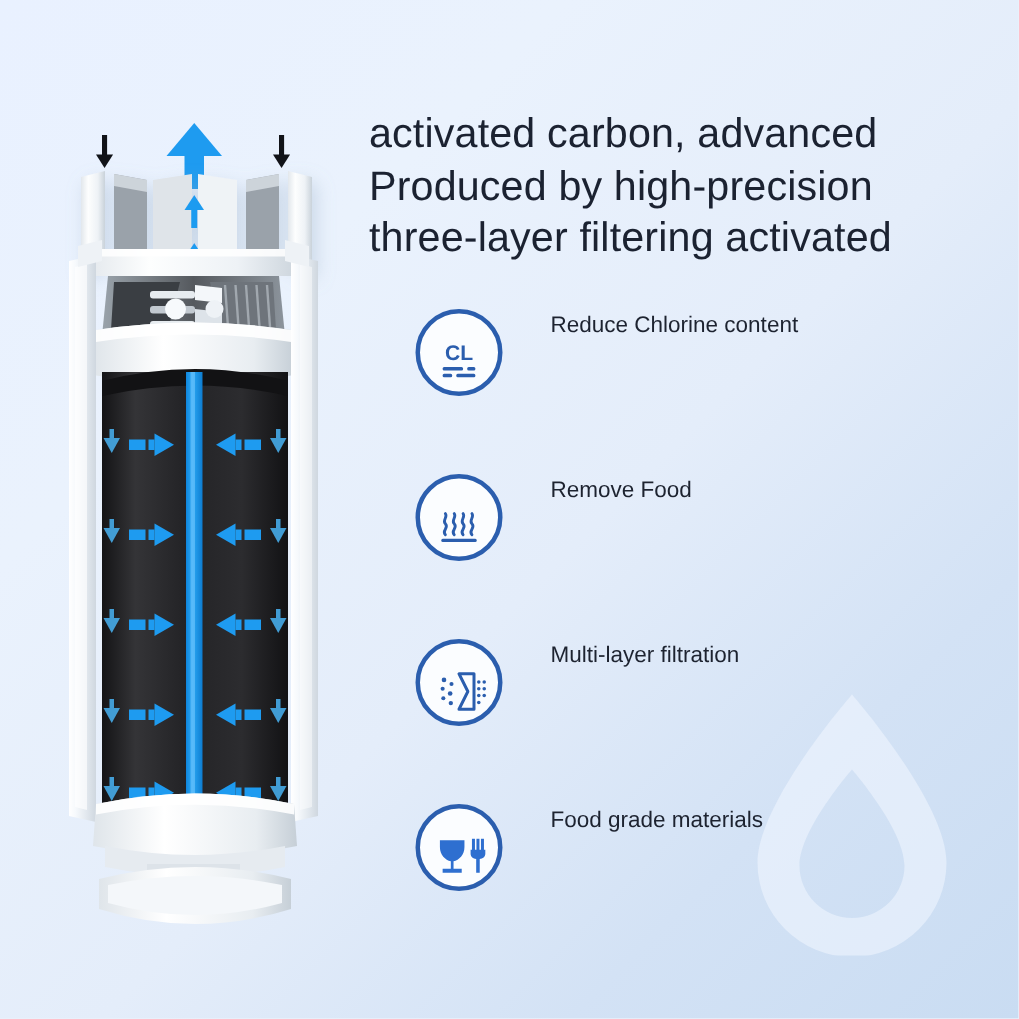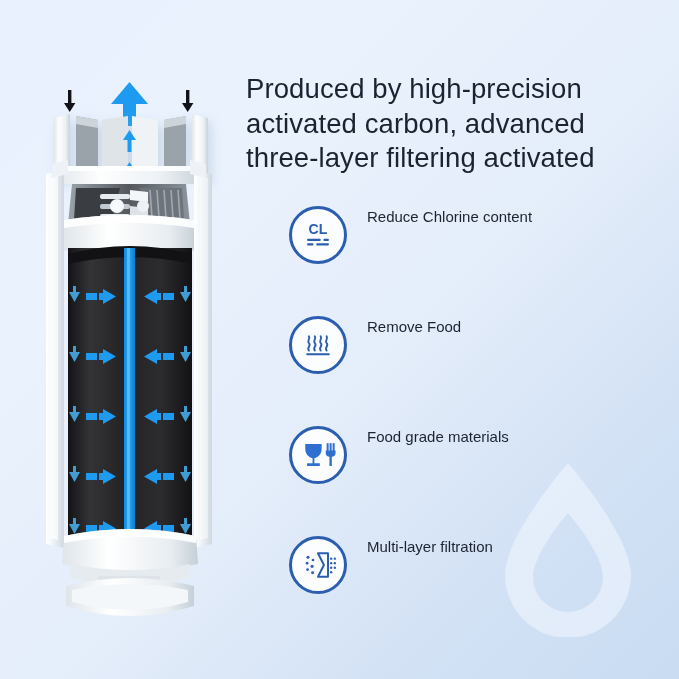--- a/index.html
+++ b/index.html
@@ -26,24 +26,24 @@
     font-size:27.5px;line-height:34.5px;letter-spacing:.1px;
     color:#1b2231;font-weight:400;
   }
   .headline span{display:block;white-space:nowrap;}
 
   .features{position:absolute;left:277px;top:206px;width:400px;}
   .feature{
     position:relative;height:110px;
   }
   .f-icon{
-    position:absolute;left:12px;top:0;width:58px;height:58px;border-radius:50%;
+    position:absolute;left:0;top:0;width:58px;height:58px;border-radius:50%;
     background:#fbfdff;border:3px solid #2b5eae;
     box-sizing:border-box;
-    display:flex;align-items:center;justify-content:center;
+    display:flex;align-items:flex-end;justify-content:center;
   }
   .f-icon svg{display:block;}
   .f-label{
     position:absolute;left:90px;top:0;height:58px;
     display:flex;justify-content:center;
     font-size:15px;line-height:21px;color:#1d2330;
   }
   .f-label span{display:block;white-space:nowrap;}
 
   
@@ -274,22 +274,22 @@
       <path d="M40 458 Q106 444 172 458 L172 465 Q106 452 40 465 Z" fill="#ffffff" opacity=".9"></path>
       <path d="M46 486 Q106 498 166 486 L166 500 Q106 512 46 500 Z" fill="#e6ebf0"></path>
       <rect x="74" y="498" width="62" height="16" fill="#b9c1c9"></rect>
       <rect x="74" y="498" width="62" height="5" fill="#dde3e9"></rect>
       <path d="M42 508 Q106 492 170 508 L170 528 Q106 548 42 528 Z" fill="url(#baseG)"></path>
       <path d="M48 512 Q106 500 164 512 L164 524 Q106 540 48 524 Z" fill="#f4f7fa"></path>
     </svg>
   </div>
 
   <div class="headline">
+    <span>activated carbon, advanced</span>
     <span>Produced by high-precision</span>
-    <span>activated carbon, advanced</span>
     <span>three-layer filtering activated</span>
   </div>
 
   <div class="features">
 
     <div class="feature">
       <div class="f-icon">
         <svg viewBox="0 0 44 44" width="40" height="40" aria-hidden="true">
           <text x="22" y="21" text-anchor="middle" font-family="Liberation Sans, sans-serif" font-size="15.5" font-weight="700" fill="#2b5eae">CL</text>
           <g fill="#2b5eae">
@@ -312,39 +312,20 @@
             <path d="M12 28 C9 25 15 23 12 20 C9.5 17.5 14 15 12 12.5"></path>
             <path d="M18.5 28 C15.5 25 21.5 23 18.5 20 C16 17.5 20.5 15 18.5 12.5"></path>
             <path d="M25 28 C22 25 28 23 25 20 C22.5 17.5 27 15 25 12.5"></path>
             <path d="M31.5 28 C28.5 25 34.5 23 31.5 20 C29 17.5 33.5 15 31.5 12.5"></path>
           </g>
           <rect x="9" y="31" width="26" height="2.4" rx="1.1" fill="#2b5eae"></rect>
         </svg>
       </div>
       <div class="f-label">
         <span>Remove Food</span>
-      </div>
-    </div>
-
-    <div class="feature">
-      <div class="f-icon">
-        <svg viewBox="0 0 44 44" width="40" height="40" aria-hidden="true">
-          <g fill="#2e6fd0">
-            <path d="M8 10 L26 10 L26 15 C26 21 22 24.5 18 25.5 L18 31 L24 31 L24 34 L10 34 L10 31 L16 31
-                     L16 25.5 C12 24.5 8 21 8 15 Z"></path>
-            <rect x="31.5" y="9" width="2.2" height="9"></rect>
-            <rect x="34.8" y="9" width="2.2" height="9"></rect>
-            <rect x="38.1" y="9" width="2.2" height="9"></rect>
-            <path d="M30.5 17 L41.3 17 L41.3 20 C41.3 22.3 39.4 23.6 37.2 23.9 L37.2 34 L34.6 34
-                     L34.6 23.9 C32.4 23.6 30.5 22.3 30.5 20 Z"></path>
-          </g>
-        </svg>
-      </div>
-      <div class="f-label">
-        <span>Food grade materials</span>
       </div>
     </div>
 
     <div class="feature">
       <div class="f-icon">
         <svg viewBox="0 0 44 44" width="40" height="40" aria-hidden="true">
           <path d="M22 9 L33 9 L33 35 L22 35 L28.5 22 Z" fill="none" stroke="#2b5eae" stroke-width="2.2" stroke-linejoin="round"></path>
           <g fill="#2b5eae">
             <circle cx="11" cy="13.5" r="1.7"></circle>
             <circle cx="16.5" cy="16.5" r="1.5"></circle>
@@ -360,14 +341,33 @@
             <circle cx="40.5" cy="25" r="1.3"></circle>
             <circle cx="36.5" cy="30" r="1.3"></circle>
           </g>
         </svg>
       </div>
       <div class="f-label">
         <span>Multi-layer filtration</span>
       </div>
     </div>
 
+    <div class="feature">
+      <div class="f-icon">
+        <svg viewBox="0 0 44 44" width="40" height="40" aria-hidden="true">
+          <g fill="#2e6fd0">
+            <path d="M8 10 L26 10 L26 15 C26 21 22 24.5 18 25.5 L18 31 L24 31 L24 34 L10 34 L10 31 L16 31
+                     L16 25.5 C12 24.5 8 21 8 15 Z"></path>
+            <rect x="31.5" y="9" width="2.2" height="9"></rect>
+            <rect x="34.8" y="9" width="2.2" height="9"></rect>
+            <rect x="38.1" y="9" width="2.2" height="9"></rect>
+            <path d="M30.5 17 L41.3 17 L41.3 20 C41.3 22.3 39.4 23.6 37.2 23.9 L37.2 34 L34.6 34
+                     L34.6 23.9 C32.4 23.6 30.5 22.3 30.5 20 Z"></path>
+          </g>
+        </svg>
+      </div>
+      <div class="f-label">
+        <span>Food grade materials</span>
+      </div>
+    </div>
+
   </div>
 </div>
 
 </body></html>

